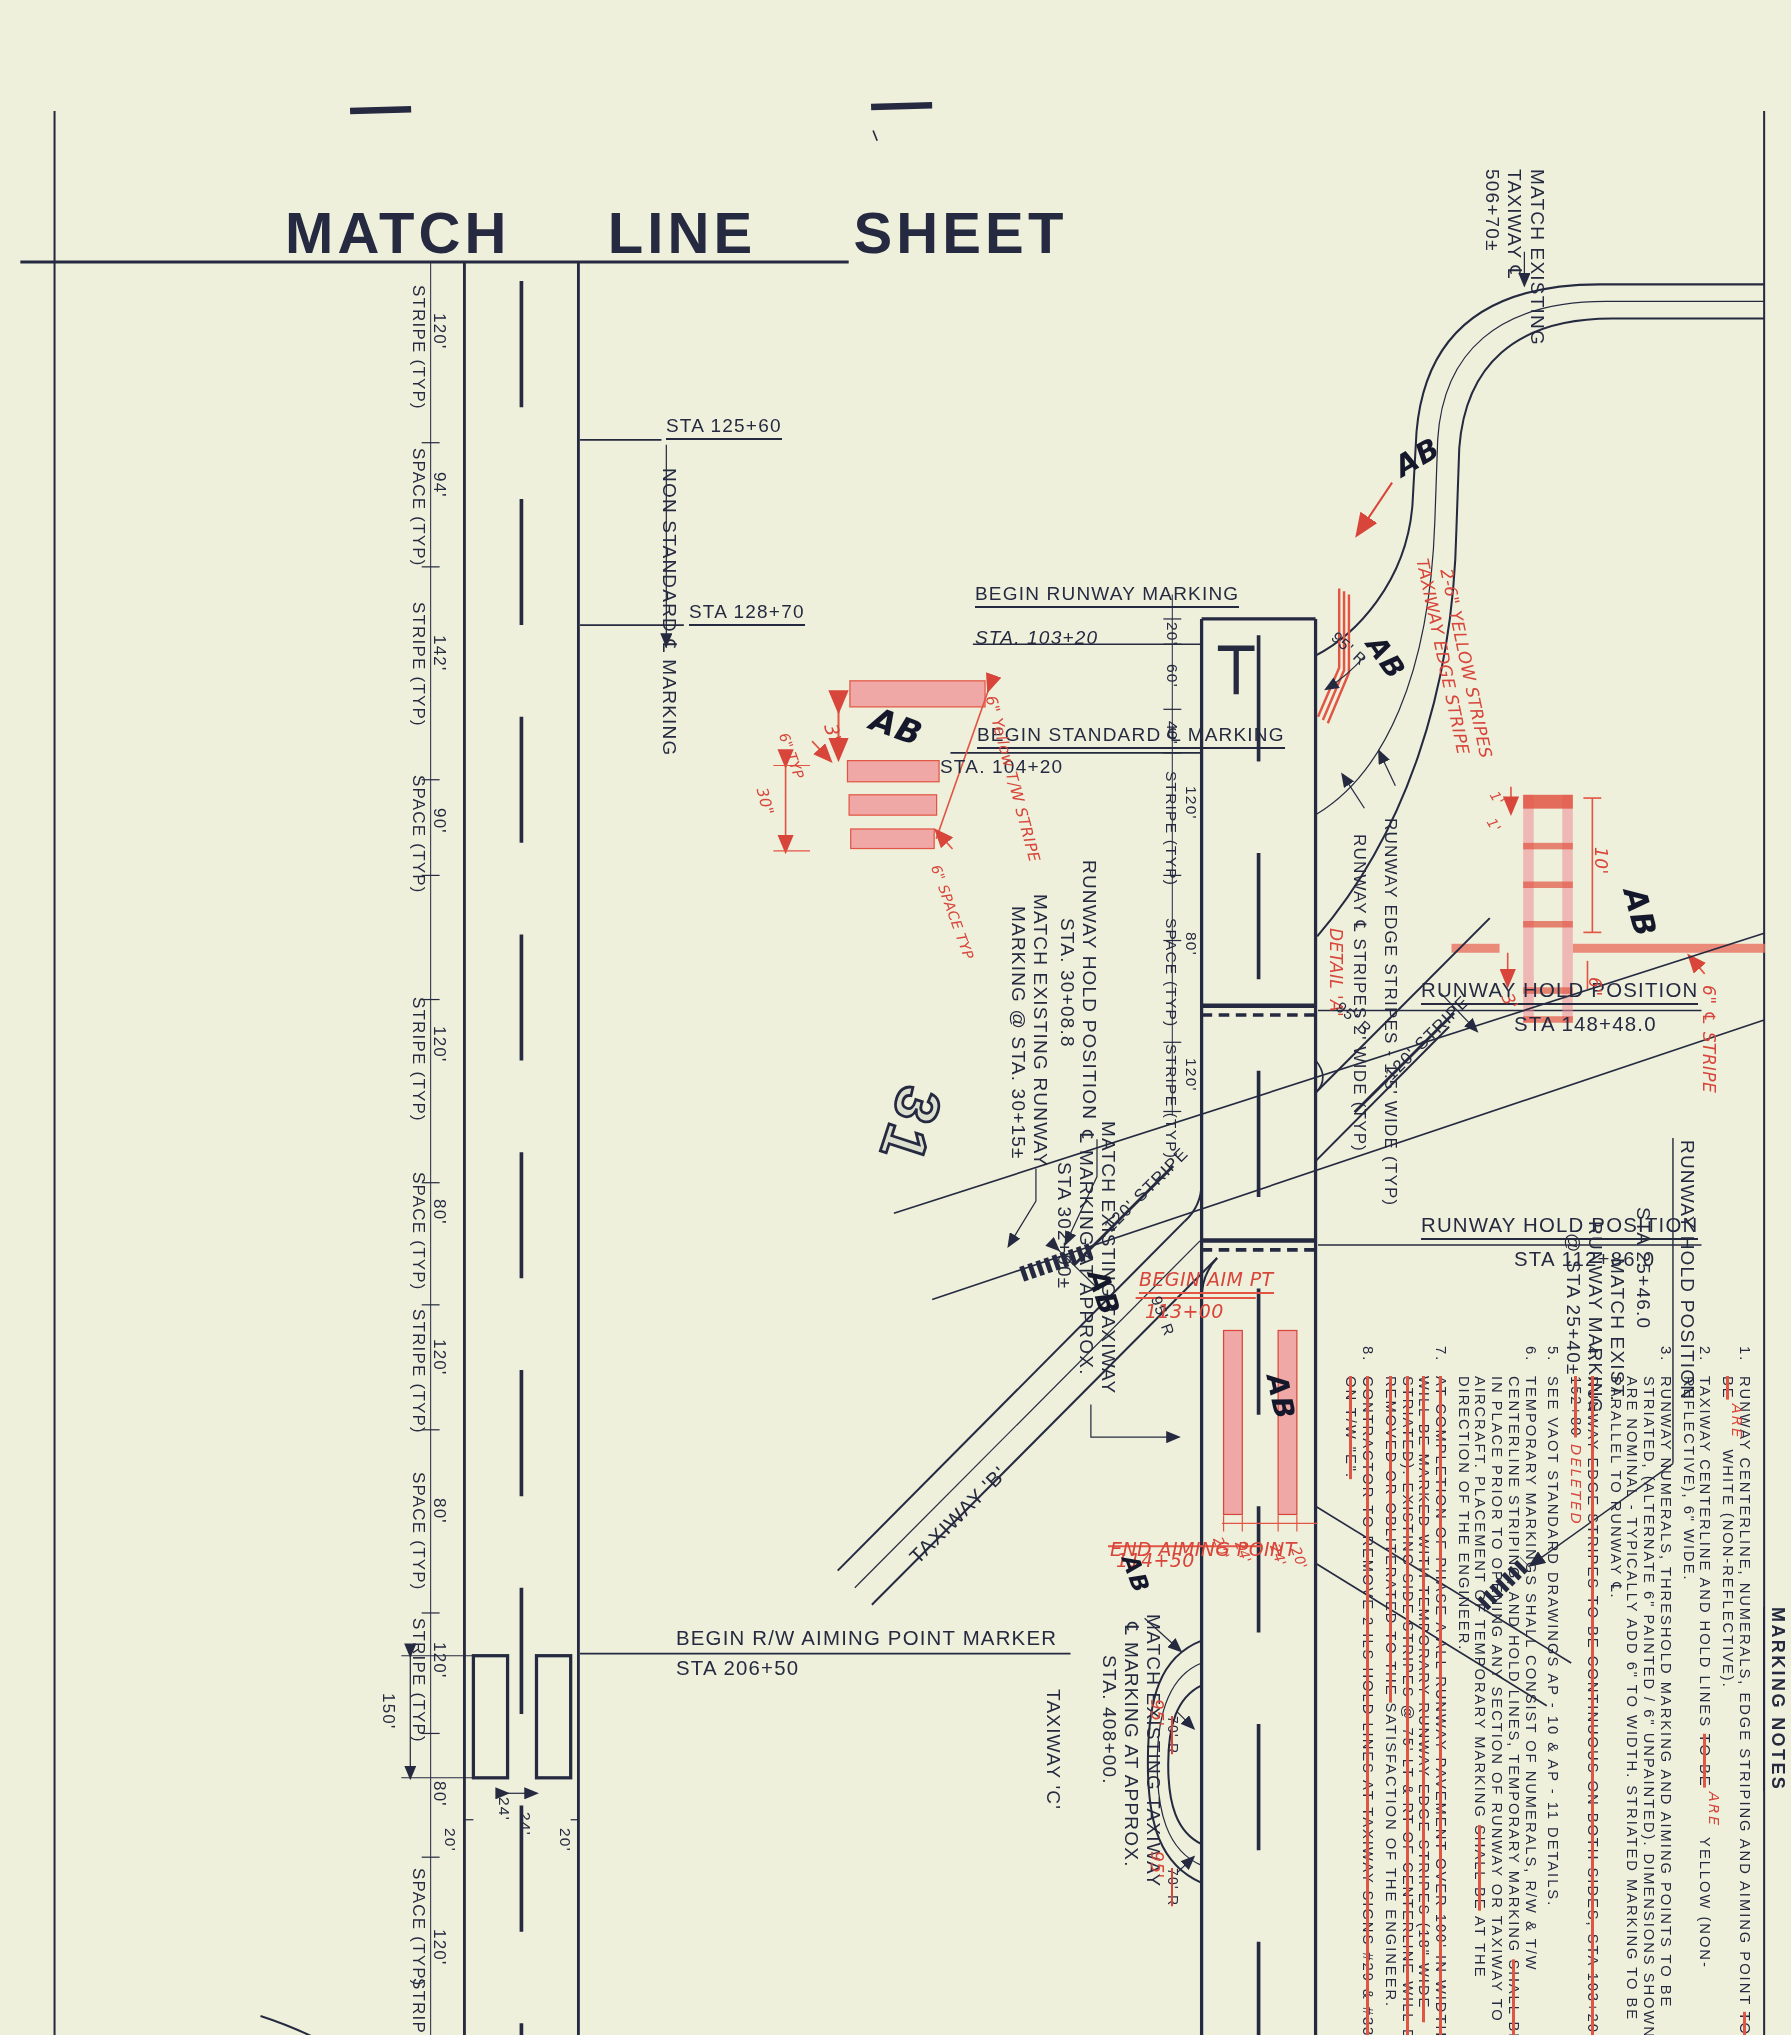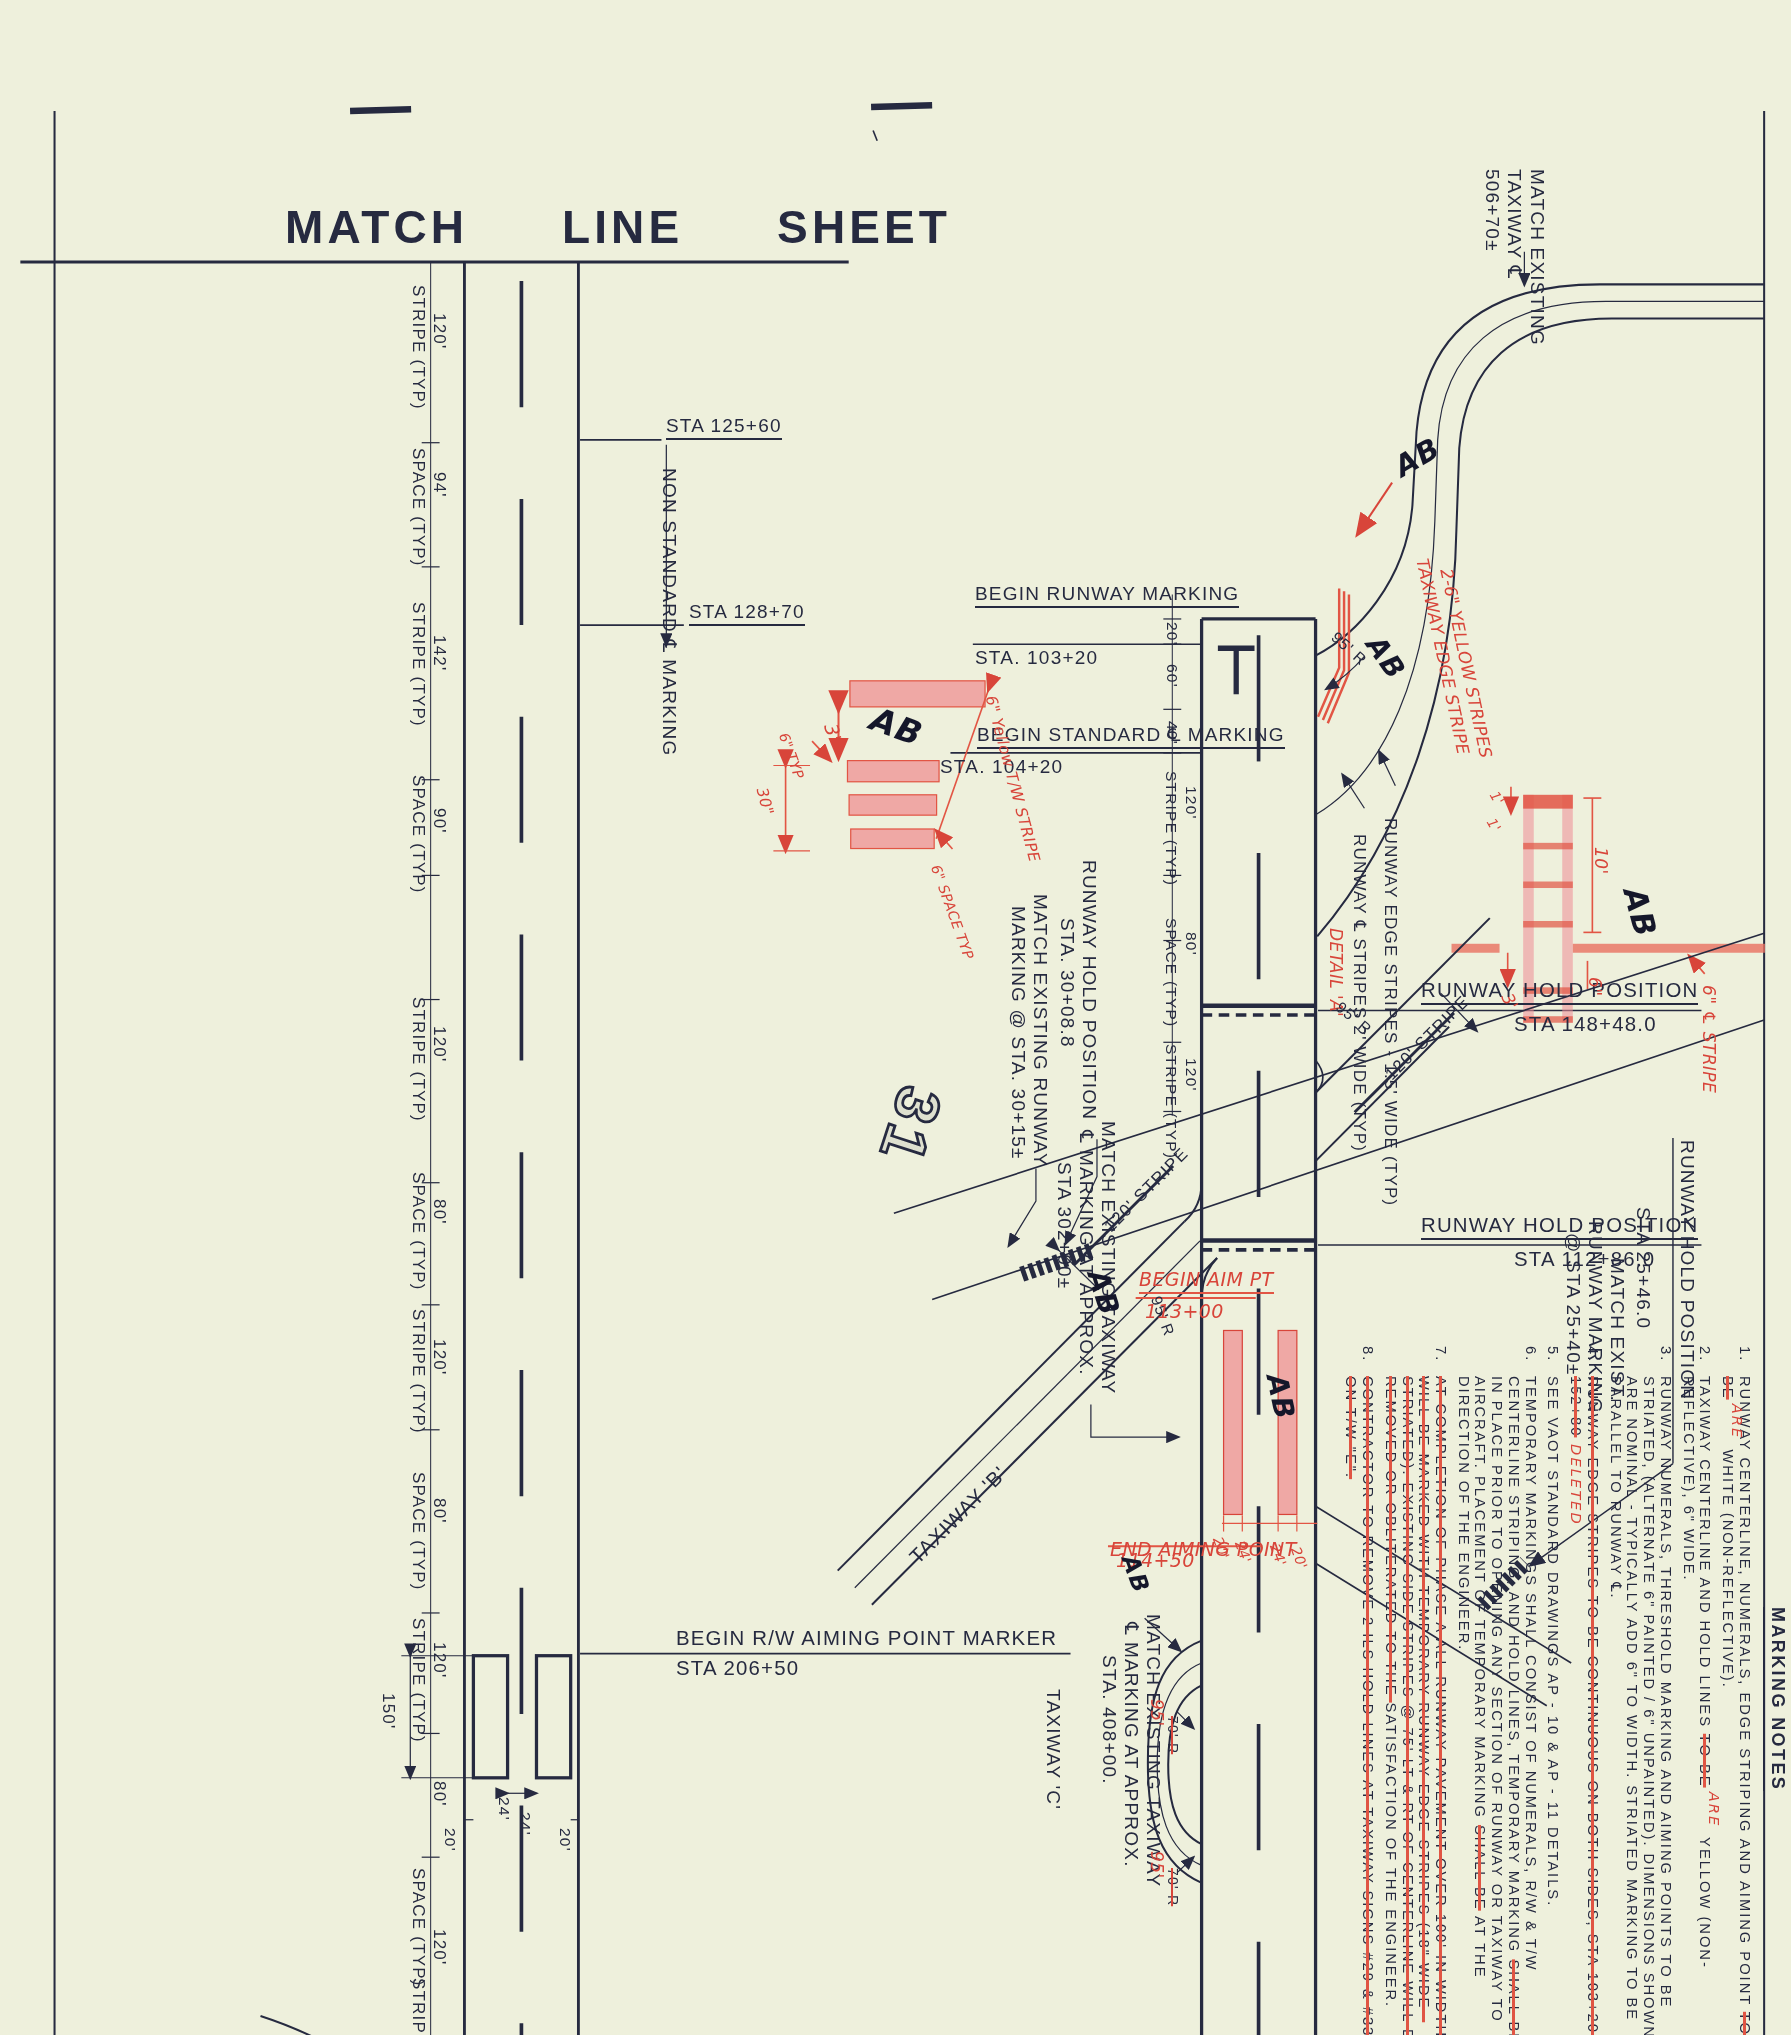--- a/index.html
+++ b/index.html
@@ -1,21 +1,21 @@
 <!DOCTYPE html>
 <html style="font-size:6.5px"><head>
 <meta charset="utf-8">
 <style>
   html,body{margin:0;padding:0;width:1791px;height:2687px;overflow:hidden;
     background:#eef0dc;font-family:"Liberation Sans","DejaVu Sans",sans-serif;color:#262a40;}
   #sheet{position:absolute;left:0;top:0;width:1791px;height:2687px;}
   svg.lines{position:absolute;left:0;top:0;}
   .lbl{position:absolute;white-space:nowrap;color:#262a40;letter-spacing:1.2px;line-height:1.05;}.s34{font-size:14px}.s38{font-size:15.5px}.s42{font-size:17px}
   .s46{font-size:19px}.s50{font-size:20.4px}
-  .big{font-size:46px;font-weight:600;letter-spacing:4.1px;word-spacing:77px;}
+  .big{font-size:58px;font-weight:600;letter-spacing:4.1px;word-spacing:77px;}
   .rot{transform-origin:0 0;transform:rotate(90deg);}
   .ul{border-bottom:2px solid #262a40;padding-bottom:2px;}
   .red{color:#d8453a;}
   .hand{font-family:"DejaVu Sans",sans-serif;font-style:italic;letter-spacing:0.4px;}
   .abmark{font-family:"DejaVu Sans",sans-serif;font-weight:bold;font-style:italic;color:#15172a;}
   .out{color:rgba(38,42,64,0.08);-webkit-text-stroke:2.8px #262a40;font-weight:600;}
   .strike70{text-decoration:line-through;text-decoration-color:#d8453a;text-decoration-thickness:2.4px;}
   
   #notesblock{position:absolute;left:1788px;top:1346px;width:719px;
     transform-origin:0 0;transform:rotate(90deg);}
@@ -309,21 +309,21 @@
 <div class="lbl s38 rot" style="left:512px;top:1797px;">24'</div>
 <div class="lbl s38 rot" style="left:533px;top:1812px;">24'</div>
 <div class="lbl s38 rot" style="left:458px;top:1828px;">20'</div>
 <div class="lbl s38 rot" style="left:573px;top:1828px;">20'</div>
 
 <div class="lbl s46 rot" style="left:1547px;top:169px;">MATCH EXISTING</div>
 <div class="lbl s46 rot" style="left:1524px;top:169px;">TAXIWAY ℄</div>
 <div class="lbl s46 rot" style="left:1502px;top:169px;">506+70±</div>
 
 <div class="lbl s48 s46 ul" style="left:975px;top:584px;">BEGIN RUNWAY MARKING</div>
-<div class="lbl s46" style="left:975px;top:648px;">STA. 103+20</div>
+<div class="lbl s46" style="left:975px;top:628px;font-style:italic;">STA. 103+20</div>
 <div class="lbl s46 ul" style="left:940px;top:725px;margin-left:37px;">BEGIN STANDARD ℄ MARKING</div>
 <div class="lbl s46" style="left:940px;top:757px;">STA. 104+20</div>
 <div class="lbl s38 rot" style="left:1180px;top:622px;">20'</div>
 <div class="lbl s38 rot" style="left:1180px;top:664px;">60'</div>
 <div class="lbl s38 rot" style="left:1180px;top:721px;">40'</div>
 <div class="lbl s40 s38 rot" style="left:1199px;top:786px;">120'</div>
 <div class="lbl s38 rot" style="left:1179px;top:771px;">STRIPE (TYP)</div>
 <div class="lbl s38 rot" style="left:1199px;top:932px;">80'</div>
 <div class="lbl s38 rot" style="left:1179px;top:918px;">SPACE (TYP)</div>
 <div class="lbl s38 rot" style="left:1199px;top:1058px;">120'</div>

